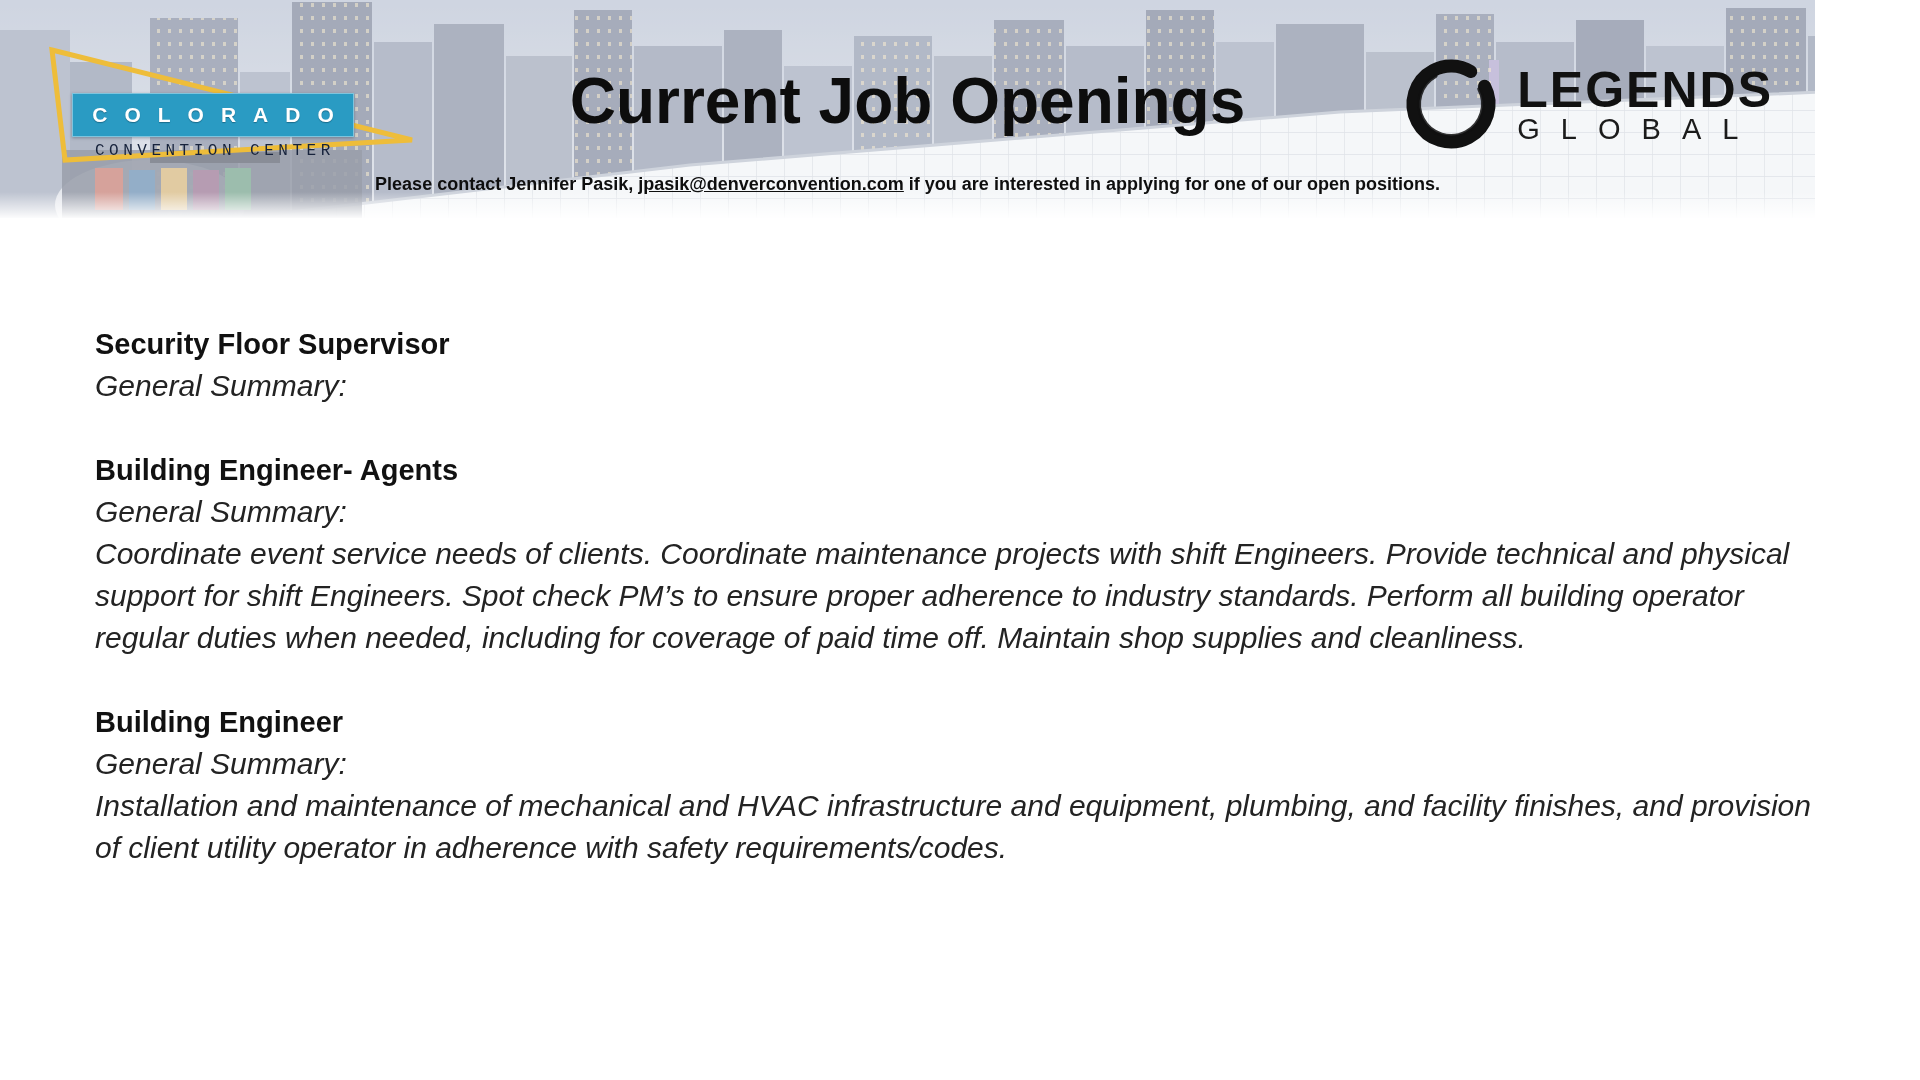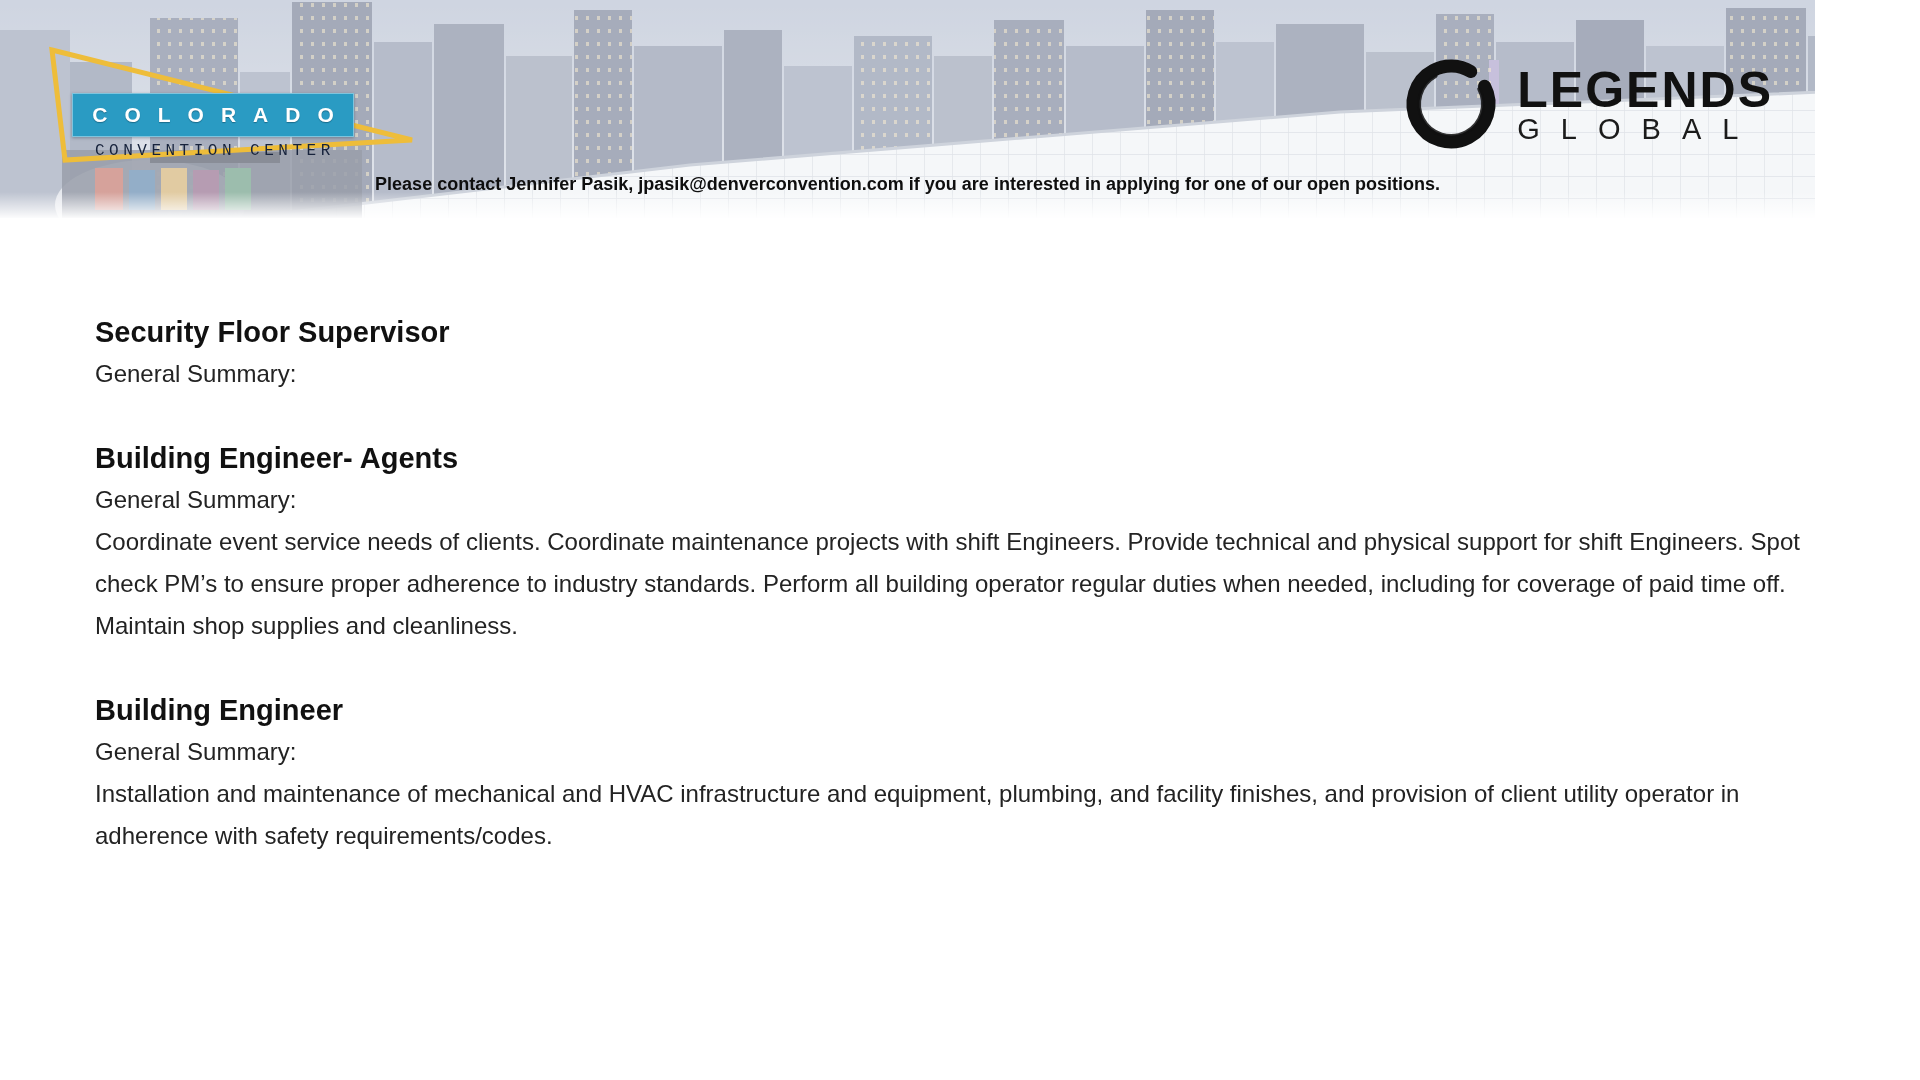--- a/index.html
+++ b/index.html
@@ -114,41 +114,43 @@
     left: 0;
     top: 174px;
     width: 100%;
     text-align: center;
     font-size: 18px;
     font-weight: bold;
     color: #0e0e0e;
     white-space: nowrap;
   }
   .contact-line .email {
+    text-decoration: underline;
     color: #0e0e0e;
     cursor: pointer;
   }
 
   
   .jobs {
     padding: 93px 85px 0 95px;
   }
-  .job-card { margin-bottom: 42px; max-width: 1745px; }
+  .job-card { margin-bottom: 42px; max-width: 1745px; margin-top: 12px; }
   .job-title {
     font-size: 29px;
     font-weight: bold;
     color: #111111;
     line-height: 42px;
   }
   .job-summary-label,
   .job-description {
-    font-size: 24px;
+    font-size: 30px;
     font-weight: 400;
     color: #232323;
     line-height: 42px;
+    font-style: italic;
   }
 </style>
 </head>
 <body>
 
 <div class="header">
 
   <svg class="header-bg" viewBox="0 0 1920 218" preserveAspectRatio="none" aria-hidden="true">
     <defs>
       <linearGradient id="sky" x1="0" y1="0" x2="0" y2="1">
@@ -234,20 +236,21 @@
   <div class="ccc-logo">
     <svg class="ccc-triangle" width="400" height="140" viewBox="0 0 400 140" aria-hidden="true">
       <polygon points="12,12 372,102 25,122" fill="none" stroke="#eebd3a" stroke-width="5" stroke-linejoin="miter"></polygon>
     </svg>
     <div class="ccc-box">
       <span>COLORADO</span>
     </div>
     <div class="ccc-sub">CONVENTION CENTER</div>
   </div>
 
+  <div class="page-title">Current Job Openings</div>
 
   <div class="legends-logo">
     <svg width="104" height="112" viewBox="0 0 104 112" aria-hidden="true">
       <g transform="rotate(-28 52 56)">
         <circle cx="52" cy="56" r="38" fill="none" stroke="#111111" stroke-width="13" stroke-dasharray="218 30" stroke-linecap="round"></circle>
         <circle cx="52" cy="56" r="32" fill="none" stroke="#111111" stroke-width="4" stroke-dasharray="150 70" stroke-linecap="round" opacity="0.85"></circle>
       </g>
     </svg>
     <div class="legends-text">
       <span class="legends-line1">LEGENDS</span>

